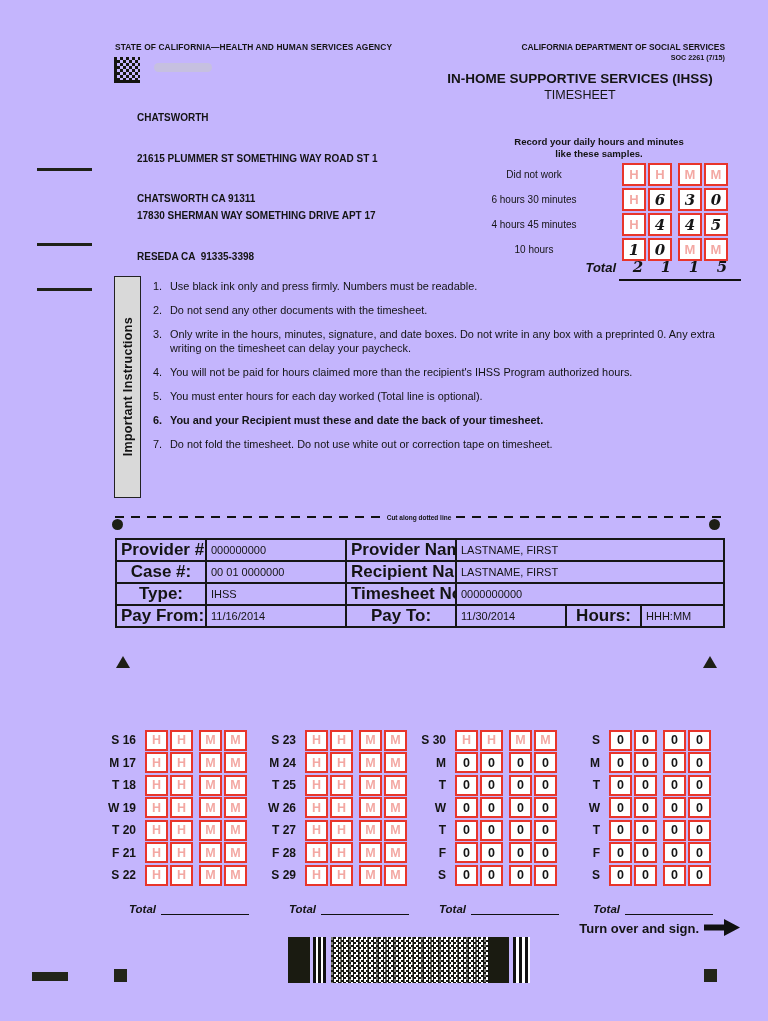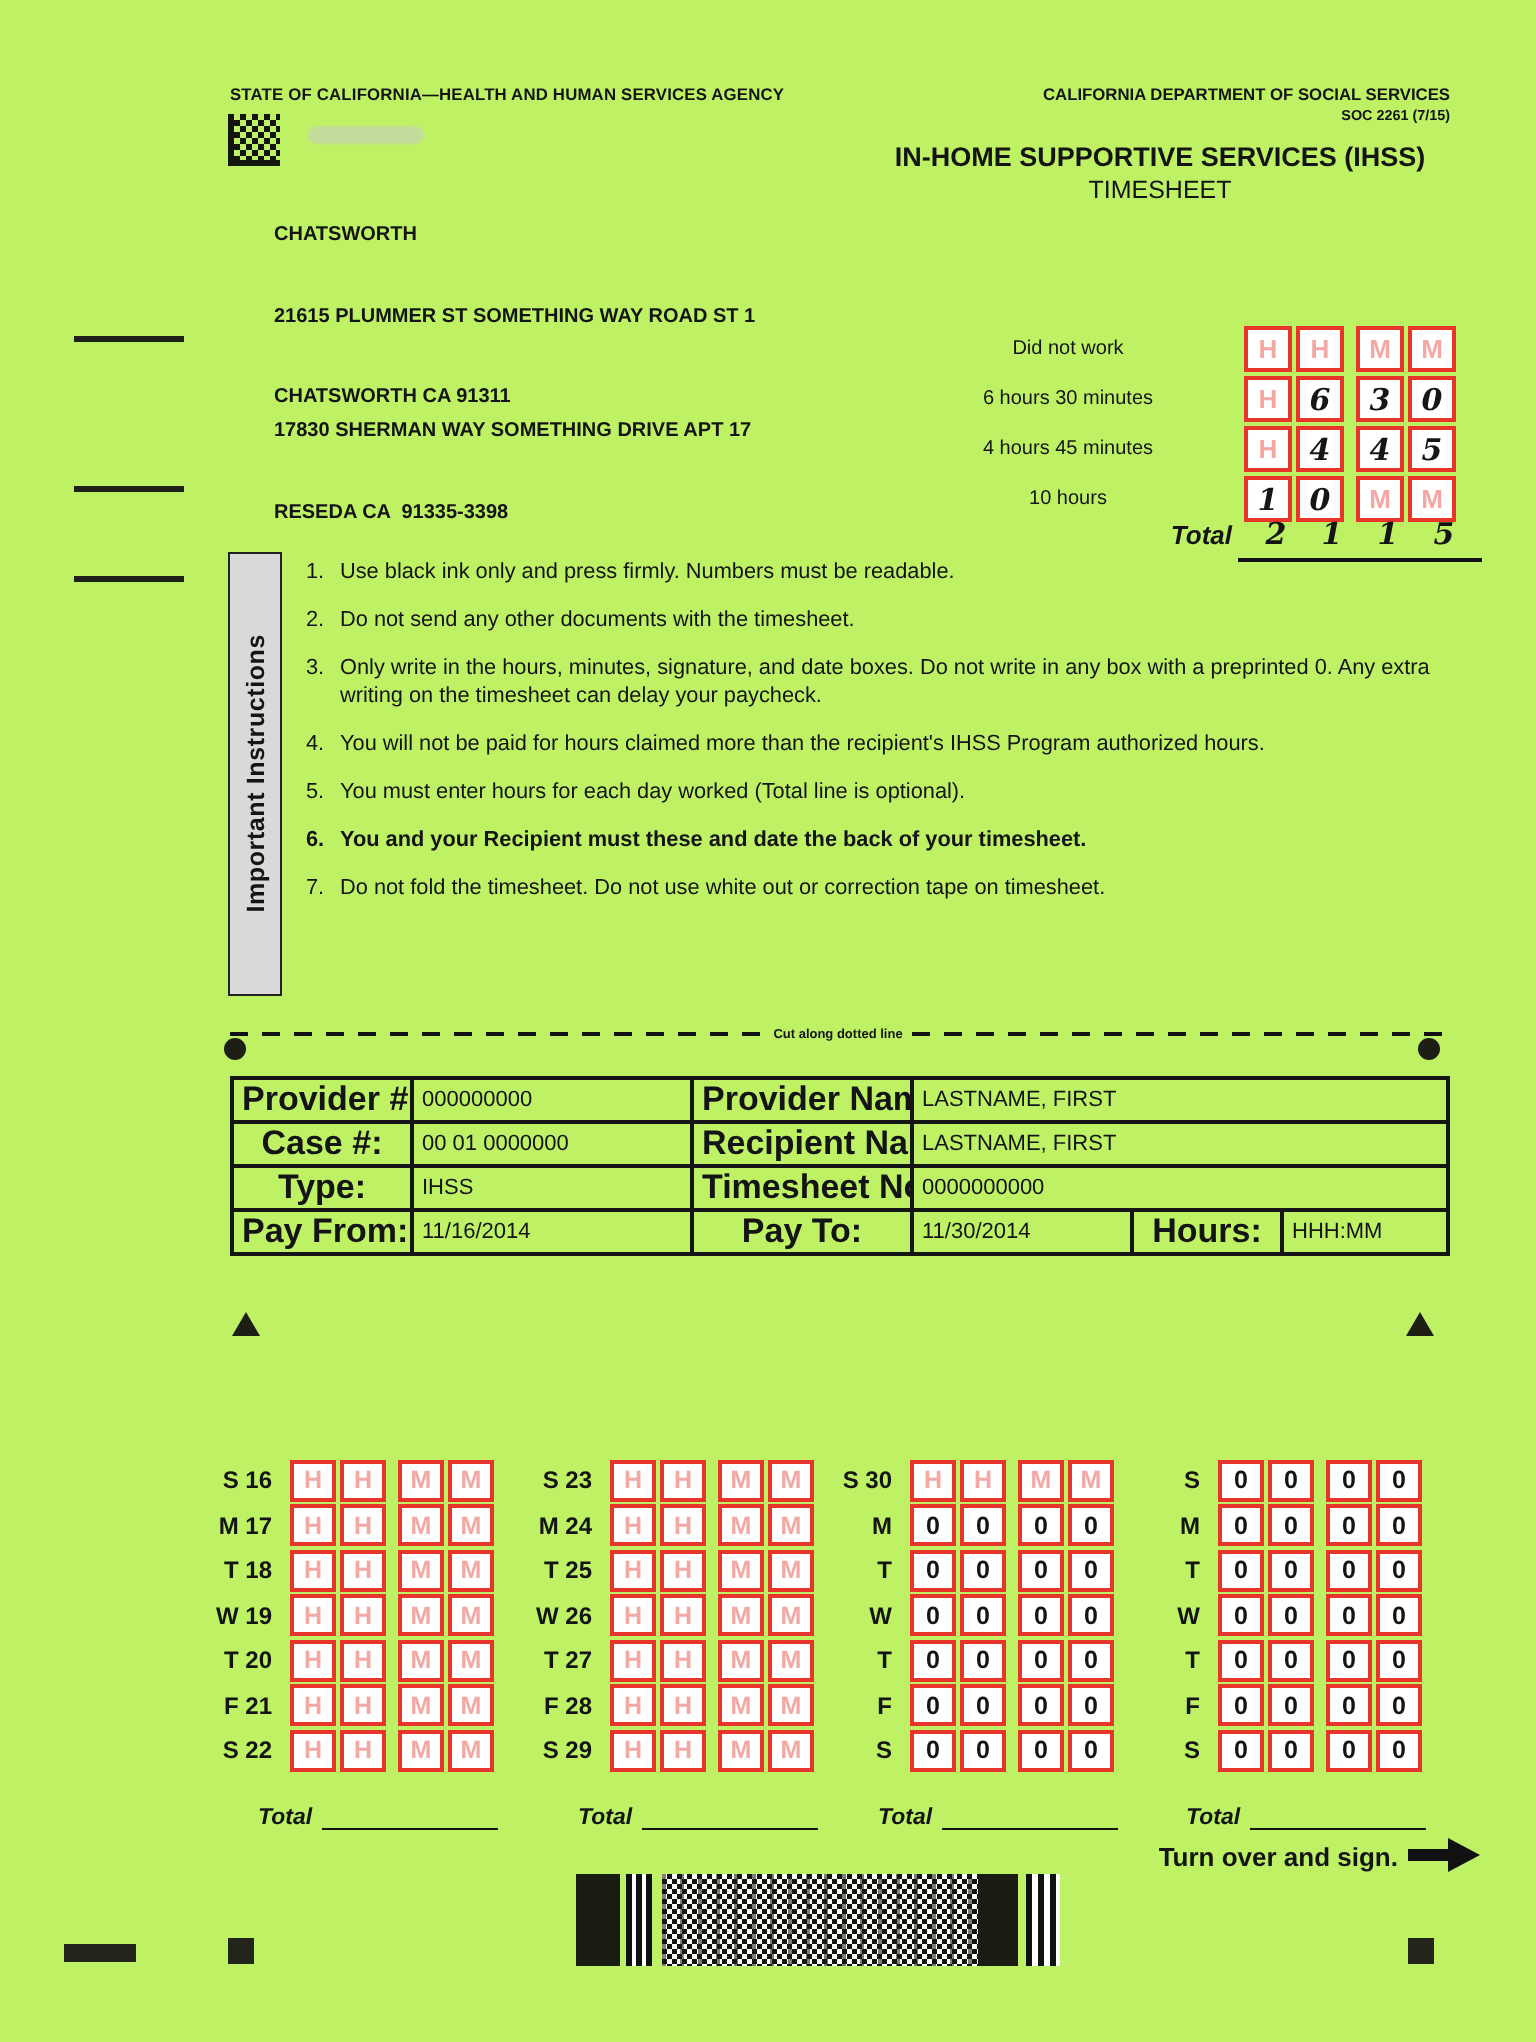--- a/index.html
+++ b/index.html
@@ -1,19 +1,19 @@
 <!DOCTYPE html>
 <html><head>
 <meta charset="utf-8">
 <style>
   * { margin:0; padding:0; box-sizing:border-box; }
   html,body { background:#e9e9e9; }
   .page {
     position:relative; width:768px; height:1021px; margin:0 auto;
-    background:#bef264; color:#141414; overflow:hidden;
+    background:#c4b5fd; color:#141414; overflow:hidden;
     font-family:"Liberation Sans","DejaVu Sans",sans-serif;
   }
   .abs { position:absolute; }
 
   
   .regline { position:absolute; left:37px; width:55px; height:3px; background:#1f2118; }
   .dot { position:absolute; width:11px; height:11px; border-radius:50%; background:#1d1f15; }
   .tri { position:absolute; width:0; height:0; border-left:7px solid transparent; border-right:7px solid transparent; border-bottom:12px solid #1d1f15; }
   .sq { position:absolute; background:#23251a; }
 
@@ -117,20 +117,24 @@
     <div class="title1">IN-HOME SUPPORTIVE SERVICES (IHSS)</div>
     <div class="title2">TIMESHEET</div>
   </div>
 
   <div class="abs addr officeaddr">
     <div>CHATSWORTH</div>
     <div>21615 PLUMMER ST SOMETHING WAY ROAD ST 1</div>
     <div>CHATSWORTH CA 91311</div>
   </div>
 
+  <div class="abs samplehead">
+    <div>Record your daily hours and minutes</div>
+    <div>like these samples.</div>
+  </div>
   <div class="abs samplerows">
       <div class="sample-row">
         <div class="sample-label">Did not work</div>
         <div class="sample-boxes">
           <div class="scell ph">H</div>
           <div class="scell ph">H</div>
           <div class="scell ph pair-gap">M</div>
           <div class="scell ph">M</div>
         </div>
       </div>

